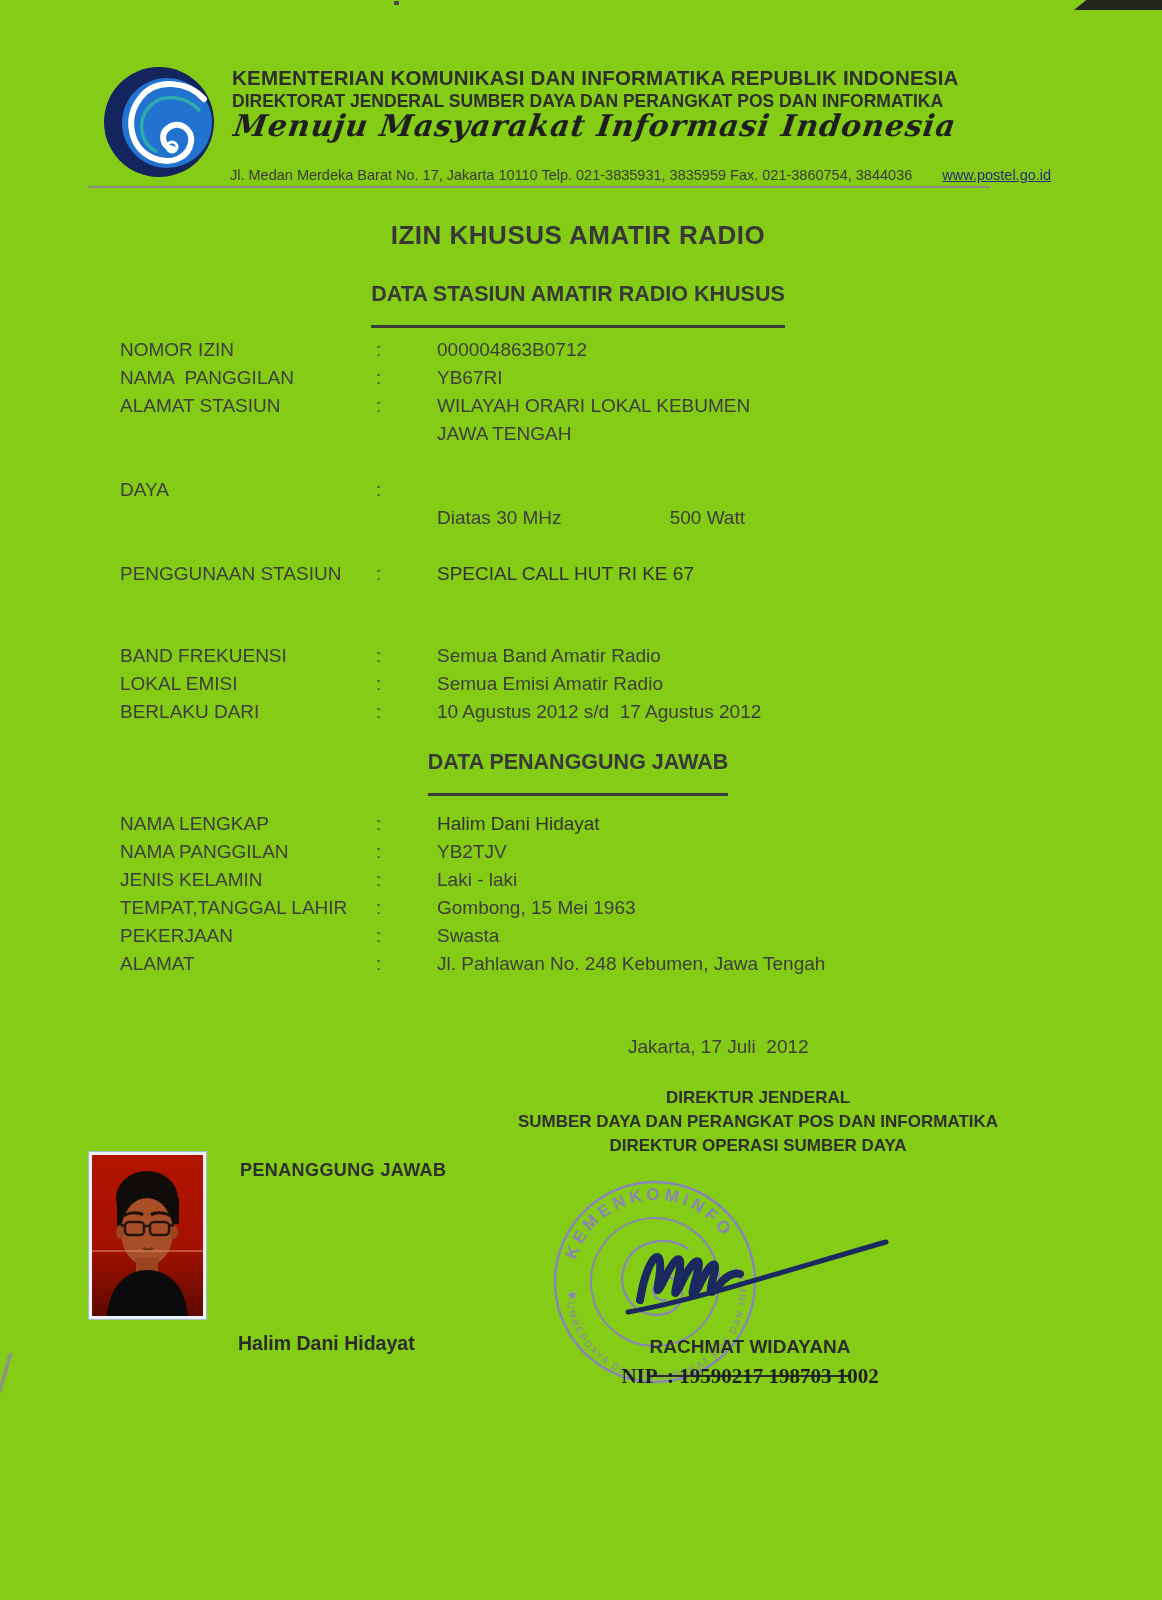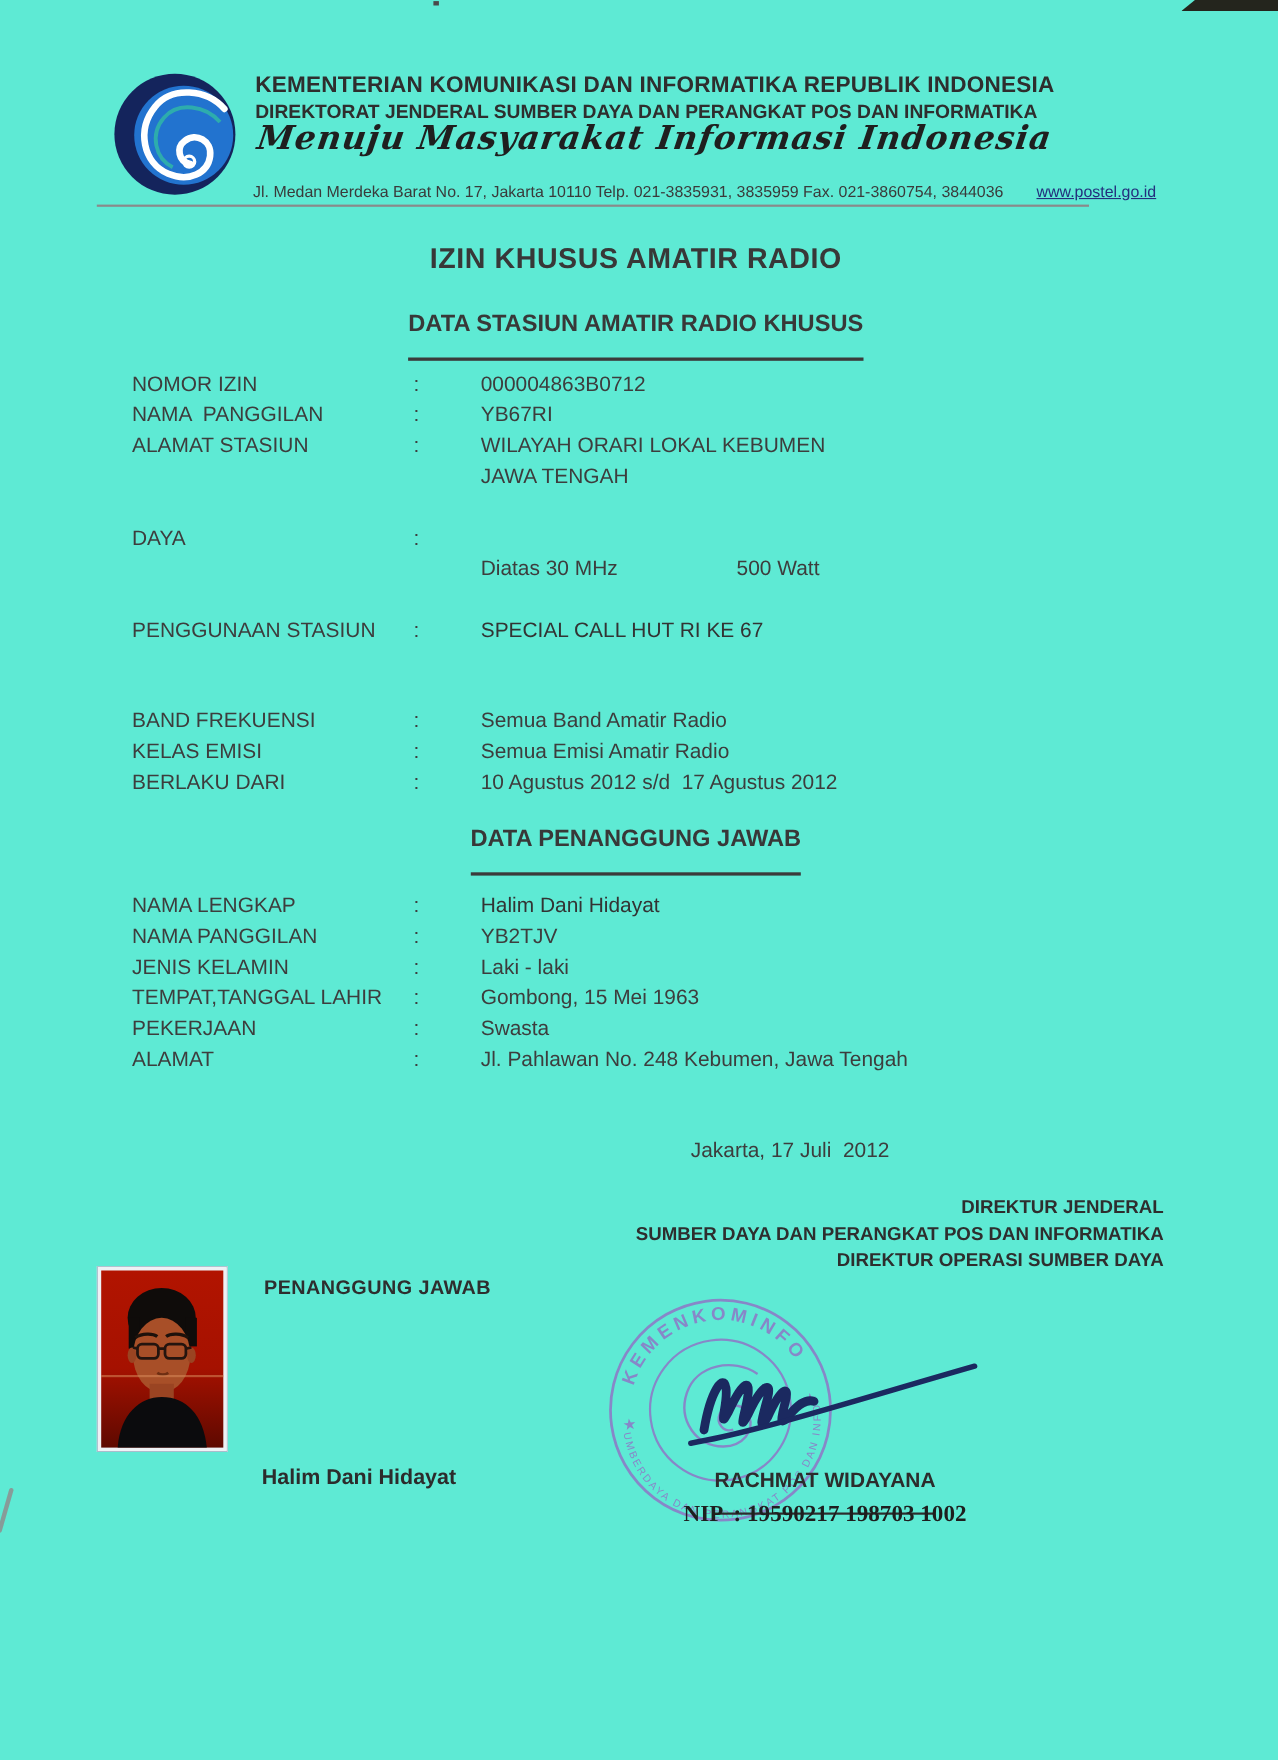--- a/index.html
+++ b/index.html
@@ -1,18 +1,18 @@
 <!DOCTYPE html>
 <html><head>
 <meta charset="utf-8">
 <style>
   html,body { margin:0; padding:0; background:#e9e9e9; }
   .page {
     position:relative; width:1162px; height:1600px; margin:0 auto;
-    background:#5eead4; overflow:hidden;
+    background:#84cc16; overflow:hidden;
     font-family:"Liberation Sans", sans-serif; color:#3d3d3d;
   }
   .pre { white-space:pre-wrap; }
 
   
   .corner-block { position:absolute; right:0; top:0; width:88px; height:10px;
     background:#24251d; clip-path:polygon(14% 0,100% 0,100% 100%,0 100%); }
   .spec-dot { position:absolute; left:394px; top:1px; width:5px; height:4px; background:#4a4a4a; }
   .pen-mark { position:absolute; left:3px; top:1352px; width:4px; height:42px;
     background:#8e8e8e; border-radius:3px; transform:rotate(16deg); opacity:.85; }
@@ -46,21 +46,21 @@
   .range { display:inline-block; width:188px; }
   .power { display:inline-block; width:120px; text-align:right; }
   .sec-station { top:336px; }
   .sec-daya { top:476px; }
   .sec-peng { top:560px; }
   .sec-band { top:642px; }
   .sec-resp { top:810px; }
 
   
   .place-date { position:absolute; left:628px; top:1036px; font-size:19px; }
-  .authority { position:absolute; left:458px; top:1086px; width:600px; text-align:right;
+  .authority { position:absolute; left:458px; top:1086px; width:600px; text-align:center;
     font-size:17px; font-weight:bold; line-height:24px; color:#2e2e2e; z-index:3; }
   .left-role { position:absolute; left:240px; top:1160px; font-size:18px; font-weight:bold; color:#2e2e2e; letter-spacing:.4px; }
   .photo { position:absolute; left:88px; top:1151px; width:117px; height:167px;
     border:1px solid #a9bccb; background:#fff; }
   .left-name { position:absolute; left:238px; top:1332px; font-size:19.5px; font-weight:bold; color:#2c2c2c; z-index:3; }
   .stamp { position:absolute; left:535px; top:1162px; z-index:1; opacity:.92; }
   .signature { position:absolute; left:618px; top:1222px; z-index:2; }
   .right-name { position:absolute; left:555px; top:1336px; width:390px; text-align:center;
     font-size:19px; font-weight:bold; color:#2c2c2c; z-index:3; }
   .right-name span { border-bottom:2.5px solid #2c2c2c; padding-bottom:18px; }
@@ -136,21 +136,21 @@
     </div>
   </div>
 
   <div class="fields sec-band">
     <div class="frow">
       <span class="lbl">BAND FREKUENSI</span>
         <span class="cln">:</span>
         <span class="val">Semua Band Amatir Radio</span>
     </div>
     <div class="frow">
-      <span class="lbl">KELAS EMISI</span>
+      <span class="lbl">LOKAL EMISI</span>
         <span class="cln">:</span>
         <span class="val">Semua Emisi Amatir Radio</span>
     </div>
     <div class="frow">
       <span class="lbl">BERLAKU DARI</span>
         <span class="cln">:</span>
         <span class="val">10 Agustus 2012 s/d  17 Agustus 2012</span>
     </div>
   </div>
 

